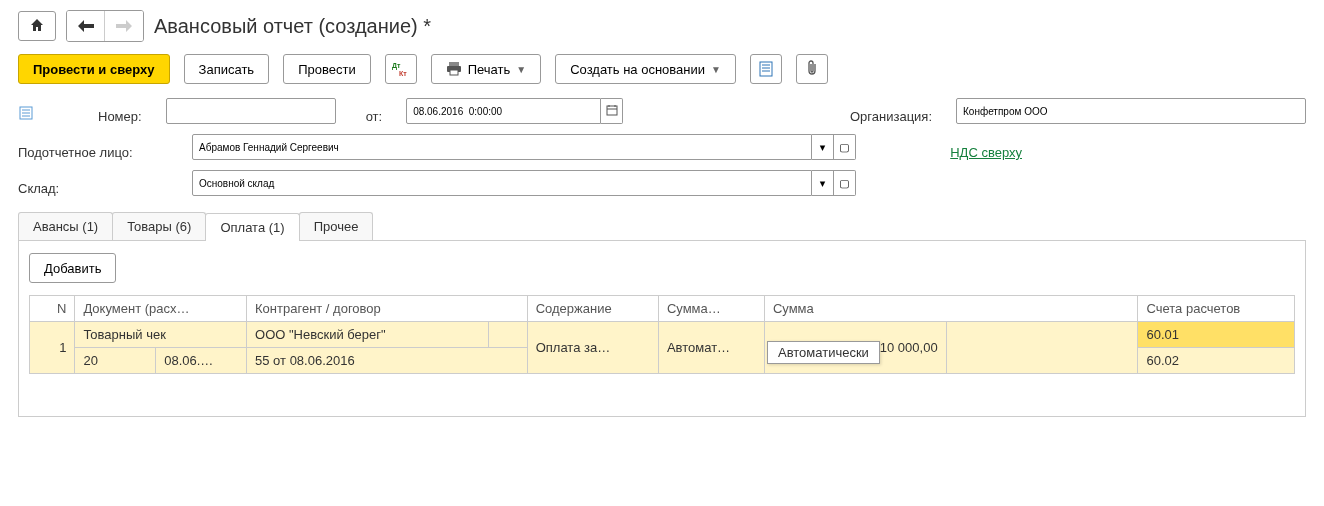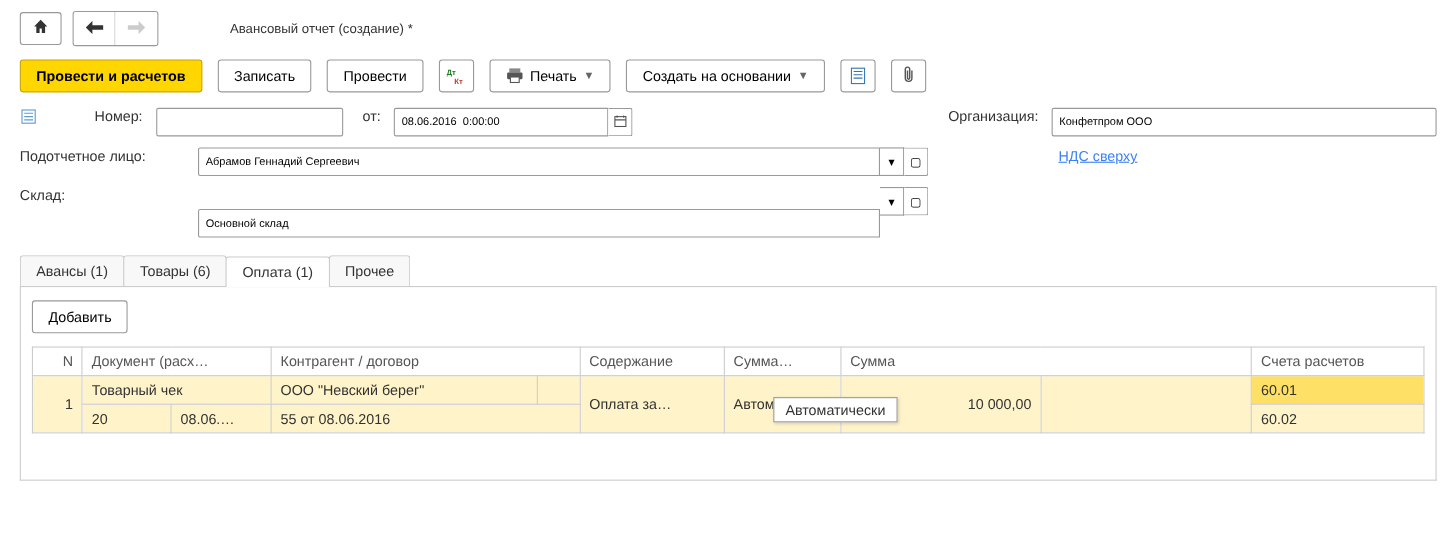--- a/index.html
+++ b/index.html
@@ -21,38 +21,38 @@
     display: inline-flex;
     align-items: center;
     justify-content: center;
     cursor: pointer;
     font-size: 15px;
   }
   .nav-btn.disabled { color: #bbb; cursor: default; }
   .nav-group { display: inline-flex; border: 1px solid #999; border-radius: 3px; overflow: hidden; }
   .nav-group .nav-btn { border: none; border-right: 1px solid #ccc; border-radius: 0; }
   .nav-group .nav-btn:last-child { border-right: none; }
-  .page-title { font-size: 12px; margin-left: 55px; }
+  .page-title { font-size: 20px; }
   .toolbar { display: flex; align-items: center; gap: 14px; margin-bottom: 14px; }
   .btn {
     border: 1px solid #999;
     background: #fff;
     border-radius: 3px;
     height: 30px;
     padding: 0 14px;
     display: inline-flex;
     align-items: center;
     justify-content: center;
     cursor: pointer;
     font-size: 13px;
   }
   .btn-primary { background: #ffd600; border-color: #c7a500; font-weight: bold; }
   .btn.icon-only { padding: 0; width: 32px; }
   .caret { margin-left: 6px; font-size: 10px; color: #666; }
-  .form-row { display: flex; align-items: flex-start; margin-bottom: 10px; gap: 12px; }
+  .form-row { display: flex; align-items: flex-end; margin-bottom: 10px; gap: 24px; }
   .label { color: #333; }
   .input {
     border: 1px solid #999;
     border-radius: 2px;
     height: 26px;
     padding: 2px 6px;
     font-size: 10px;
     background: #fff;
   }
   .input-group { display: inline-flex; }
@@ -63,21 +63,21 @@
     background: #fff;
     width: 22px;
     height: 26px;
     display: inline-flex;
     align-items: center;
     justify-content: center;
     cursor: pointer;
     font-size: 11px;
   }
   .input-group .ig-btn:last-child { border-radius: 0 2px 2px 0; }
-  .link { color: #3b82f6; text-decoration: underline; cursor: pointer; }
+  .link { color: #15803d; text-decoration: underline; cursor: pointer; }
   .tabs { display: flex; border-bottom: 1px solid #ccc; margin-top: 16px; }
   .tab {
     border: 1px solid #ccc;
     border-bottom: none;
     padding: 6px 14px;
     margin-right: -1px;
     background: #f8f8f8;
     cursor: pointer;
     border-radius: 3px 3px 0 0;
   }
@@ -139,21 +139,21 @@
         <svg width="16" height="12" viewBox="0 0 16 12">
             <path d="M10 0 L16 6 L10 12 V8 H0 V4 H10 Z" fill="#ccc"></path>
           </svg>
       </span>
     </button>
   </div>
   <span class="page-title">Авансовый отчет (создание) *</span>
 </div>
 
 <div class="toolbar">
-  <button class="btn btn-primary">Провести и расчетов</button>
+  <button class="btn btn-primary">Провести и сверху</button>
   <button class="btn">Записать</button>
   <button class="btn">Провести</button>
   <button class="btn icon-only dtkt">
     <span>
       <svg width="18" height="16" viewBox="0 0 18 16">
         <text x="0" y="7" font-size="7" font-weight="bold" fill="#1b7a1b">Дт</text>
         <text x="7" y="15" font-size="7" font-weight="bold" fill="#c0392b">Кт</text>
       </svg>
     </span>
   </button>
@@ -233,21 +233,21 @@
       </button>
   </div>
   <span style="flex:1"></span>
   <a class="link">НДС сверху</a>
   <span style="width:260px;"></span>
 </div>
 
 <div class="form-row">
   <span class="label" style="width:150px;">Склад:</span>
   <div class="input-group">
-    <input class="input" style="width: 620px; margin-top: 20px;" value="Основной склад">
+    <input class="input" style="width: 620px;" value="Основной склад">
     <button class="ig-btn">
         <span>▾</span>
       </button>
     <button class="ig-btn">
         <span>▢</span>
       </button>
   </div>
 </div>
 
 <div class="tabs">
@@ -298,14 +298,14 @@
       </tr>
       <tr>
         <td>20</td>
         <td>08.06.…</td>
         <td colspan="2">55 от 08.06.2016</td>
         <td>60.02</td>
       </tr>
     </tbody>
   </table>
 
-  <div class="tooltip" style="left:684px; top:100px;">Автоматически</div>
+  <div class="tooltip" style="left:748px; top:100px;">Автоматически</div>
 </div>
 
 </body></html>

